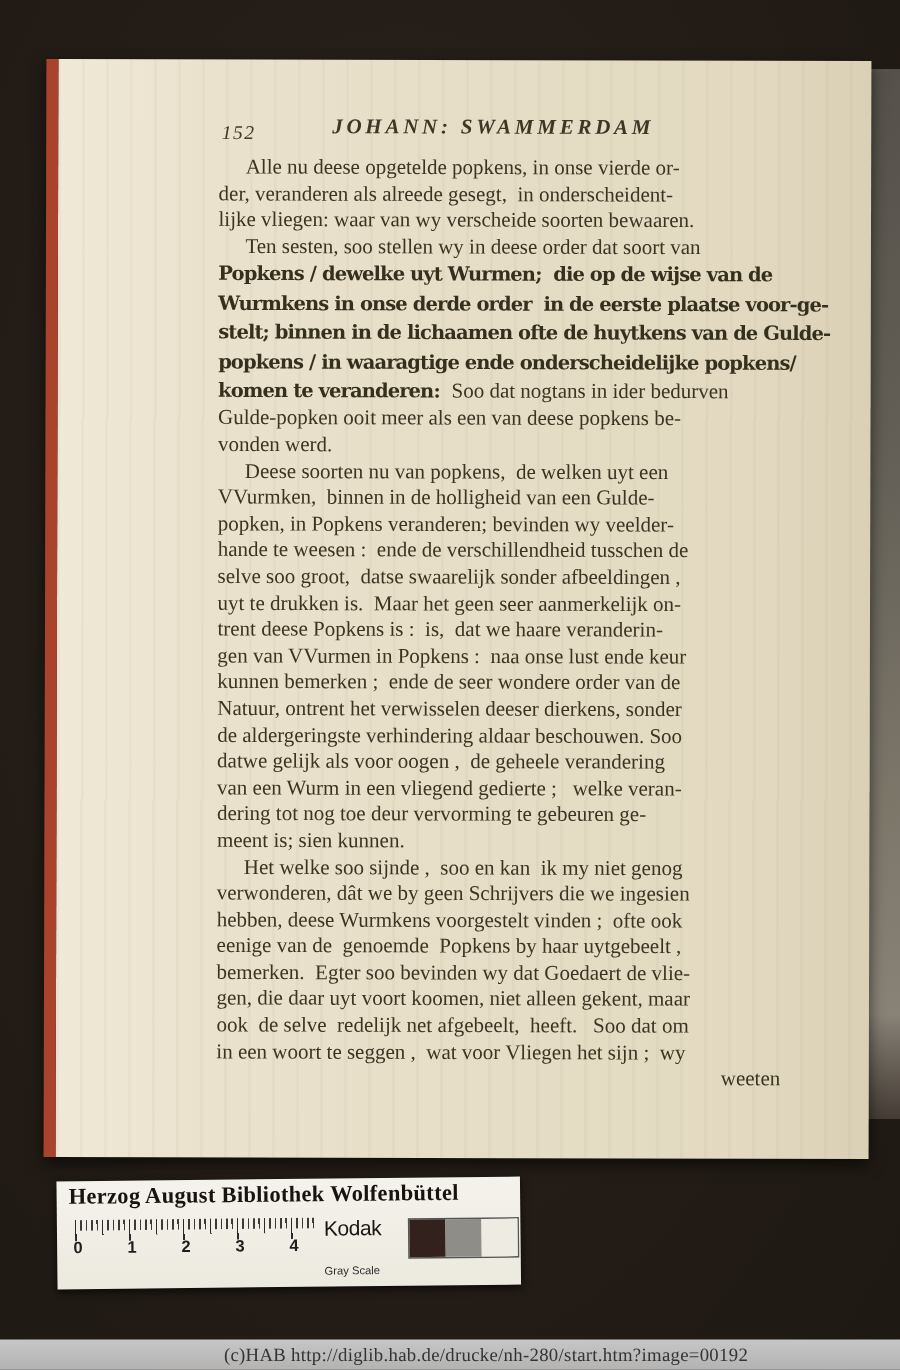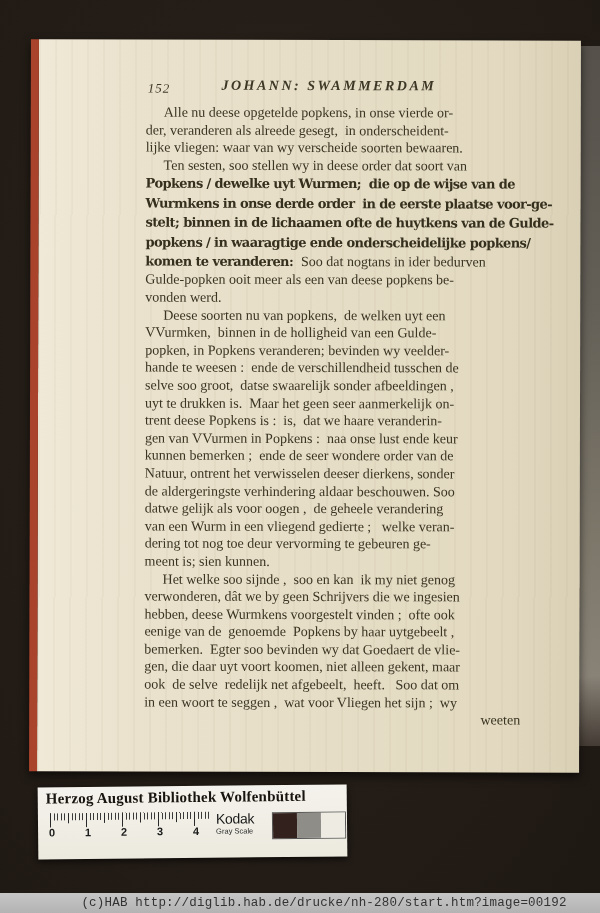--- a/index.html
+++ b/index.html
@@ -74,31 +74,31 @@
       repeating-linear-gradient(90deg,#2a2a2a 0 1px, rgba(0,0,0,0) 1px 18px) 0 0/100% 10px no-repeat, 
       repeating-linear-gradient(90deg,#3a3a3a 0 1px, rgba(0,0,0,0) 1px 3.6px) 0 0/100% 7px no-repeat;  
   }
   .ruler-numbers{position:relative;height:12px;}
   .ruler-numbers span{
     position:absolute;top:-1px;transform:translateX(-50%);
     font-family:"Liberation Sans", sans-serif;font-weight:bold;font-size:11px;color:#1d1d1d;
   }
   .kodak{position:absolute;left:178px;top:25px;width:60px;}
   .kodak-brand{font-family:"Liberation Sans", sans-serif;font-weight:normal;font-size:14px;letter-spacing:-.3px;color:#161616;}
-  .kodak-sub{font-family:"Liberation Sans", sans-serif;font-size:7.5px;color:#2c2c2c;margin-top:0px;}
+  .kodak-sub{font-family:"Liberation Sans", sans-serif;font-size:7.5px;color:#2c2c2c;margin-top:16px;}
   .patches{position:absolute;left:234px;top:27px;display:flex;border:1px solid #555;}
   .patch{width:24px;height:25px;}
   
   .caption-bar{
     position:absolute;left:0;bottom:0;width:600px;height:20px;
     background:linear-gradient(180deg,#c6c6c6,#b3b3b3);
     display:flex;align-items:center;justify-content:center;
   }
   .caption-text{
-    font-family:Liberation Mono, monospace;font-size:12.5px;color:#333;letter-spacing:.2px;margin-left:48px;
+    font-family:Liberation Serif, serif;font-size:12.5px;color:#333;letter-spacing:.2px;margin-left:48px;
   }
 </style>
 </head>
 <body>
 
 <div class="page-stack-edge"></div>
 
 <div class="book-page">
   <div class="text-area">
 

